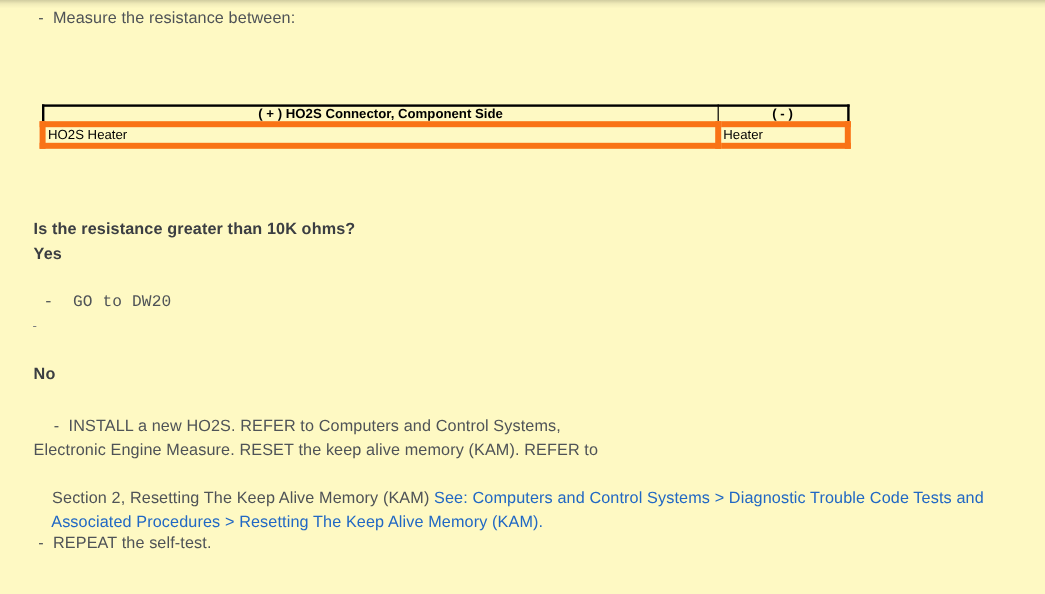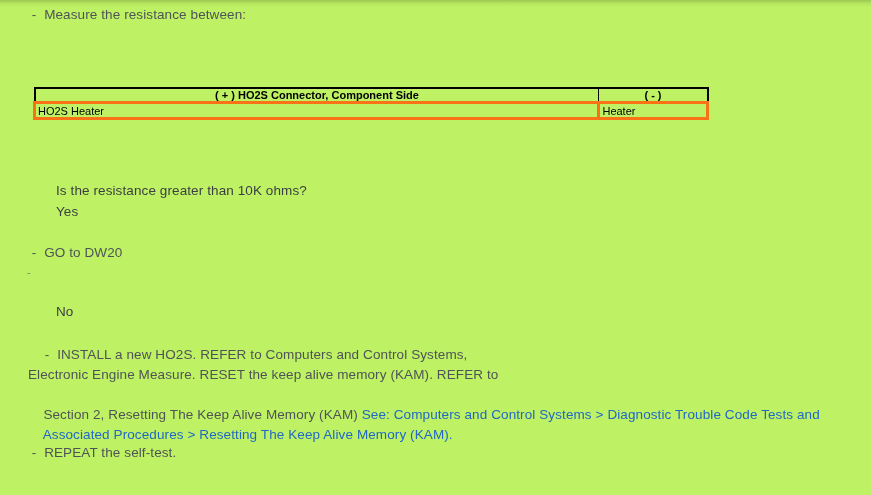--- a/index.html
+++ b/index.html
@@ -1,41 +1,40 @@
 <!DOCTYPE html>
 <html><head>
 <meta charset="utf-8">
 <style>
   html, body { margin: 0; padding: 0; }
   .page {
     position: relative;
     width: 871px;
     height: 495px;
-    background: #bef264;
+    background: #fef9c3;
     overflow: hidden;
     font-family: "Liberation Sans", sans-serif;
   }
   .toolbar-shadow {
     position: absolute;
     top: 0; left: 0;
     width: 100%; height: 7px;
     background: linear-gradient(to bottom, rgba(0,0,0,0.18) 0%, rgba(0,0,0,0.06) 45%, rgba(0,0,0,0) 100%);
   }
   .line {
     position: absolute;
     white-space: pre;
     font-size: 13.5px;
     line-height: 15px;
     color: #4f5357;
     letter-spacing: 0.1px;
   }
   .bold {
-    font-weight: normal;
+    font-weight: bold;
     color: #3b3e42;
-    margin-left: 28px;
   }
   .stray {
     font-size: 11px;
     color: #7a7d80;
   }
   .para-line {
     position: absolute;
     white-space: pre;
     font-size: 13.5px;
     line-height: 20px;
@@ -62,21 +61,21 @@
   table.ref-table th {
     border: 1px solid #000000;
     border-bottom: 2px solid #000000;
     font-weight: bold;
     text-align: center;
     padding: 0 2px;
     height: 12px;
     overflow: hidden;
   }
   table.ref-table td {
-    border: 3px solid #f97316;
+    border: 5px solid #f97316;
     text-align: left;
     padding: 0 2px;
     height: 13px;
     overflow: hidden;
   }
   .col-main { width: 468px; }
   .col-neg  { width: 90px; }
 </style>
 </head>
 <body>
@@ -103,21 +102,21 @@
         <td>HO2S Heater</td>
         <td>Heater</td>
       </tr>
     </tbody>
   </table>
 
   <div class="line bold" style="left:28px; top:183px;">Is the resistance greater than 10K ohms?</div>
 
   <div class="line bold" style="left:28px; top:204px;">Yes</div>
 
-  <div class="line" style="left:28px; top:245px;"> -  GO to DW20</div>
+  <div class="line" style="left:28px; top:245px;font-family:Liberation Mono, monospace;"> -  GO to DW20</div>
 
   <div class="line stray" style="left:27px; top:265px;">-</div>
 
   <div class="line bold" style="left:28px; top:304px;">No</div>
 
   <div class="para-line" style="left:28px; top:345px;margin-left:13px;"> -  INSTALL a new HO2S. REFER to Computers and Control Systems,</div>
 
   <div class="para-line" style="left:28px; top:365px;">Electronic Engine Measure. RESET the keep alive memory (KAM). REFER to</div>
 
   <div class="para-line" style="left:28px; top:385px;">

